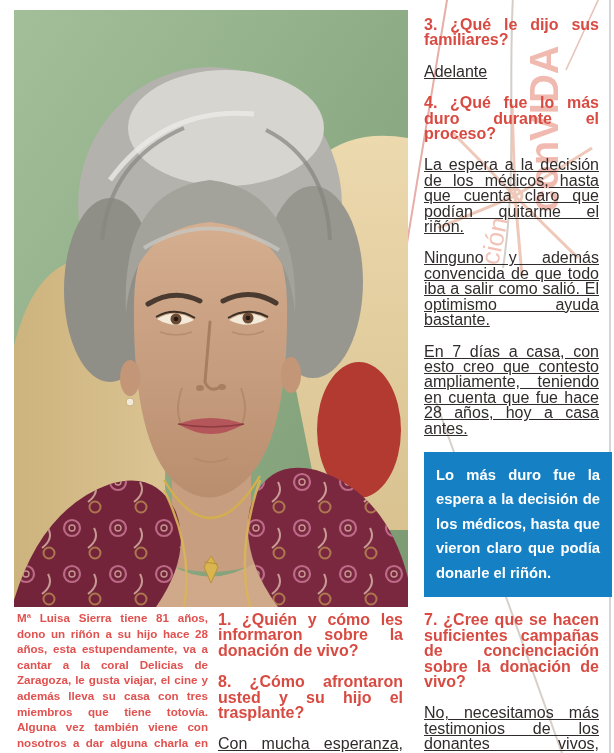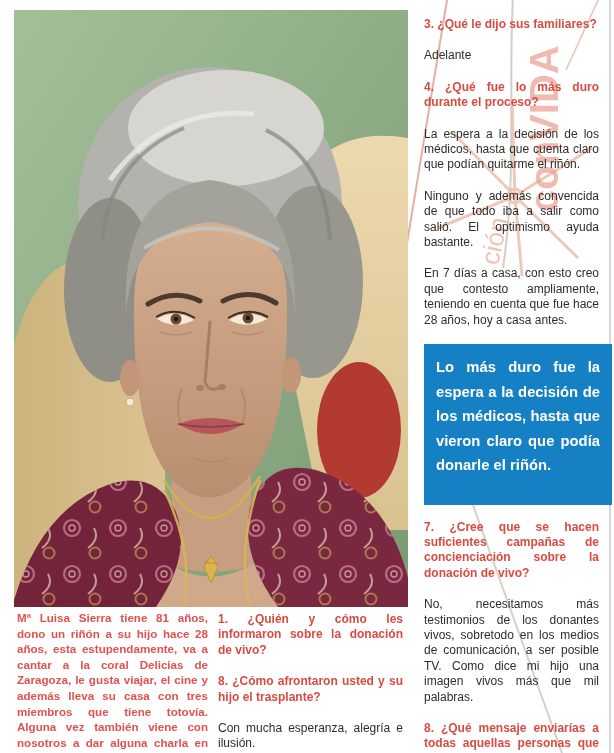--- a/index.html
+++ b/index.html
@@ -13,27 +13,27 @@
   .photo{position:absolute;left:14px;top:10px;width:394px;height:597px;z-index:2;}
   .photo svg{display:block;width:100%;height:100%;}
   
   .caption{
     position:absolute;left:17px;top:610px;width:191px;z-index:3;margin:0;
     color:#e0514f;font-weight:bold;font-size:11.6px;line-height:15.6px;
     text-align:justify;
   }
   
   .col{position:absolute;z-index:3;}
-  .col p{margin:0 13px 16px 0;font-size:12px;line-height:15.4px;text-align:justify;}
+  .col p{margin:0 13px 16px 0;font-size:16px;line-height:15.4px;text-align:justify;}
   .col p.q{color:#d84b42;font-weight:bold;}
-  .col p.a{color:#302c2b;}
+  .col p.a{color:#302c2b;text-decoration:underline;}
   .col.middle{left:218px;top:612px;width:198px;}
   .col.right{left:424px;top:17px;width:188px;}
   .quote{
-    box-sizing:border-box;width:188px;margin:1px 0 15px 0;padding:11px 12px 27px 12px;
+    box-sizing:border-box;width:188px;margin:1px 0 15px 0;padding:11px 12px 12px 12px;
     background:#1581c4;color:#ffffff;font-size:14.8px;line-height:24.5px;
     font-weight:bold;text-align:justify;
   }
 </style>
 </head>
 <body>
 
 <div class="page">
 
   <svg class="watermark" viewBox="0 0 614 753" xmlns="http://www.w3.org/2000/svg">

